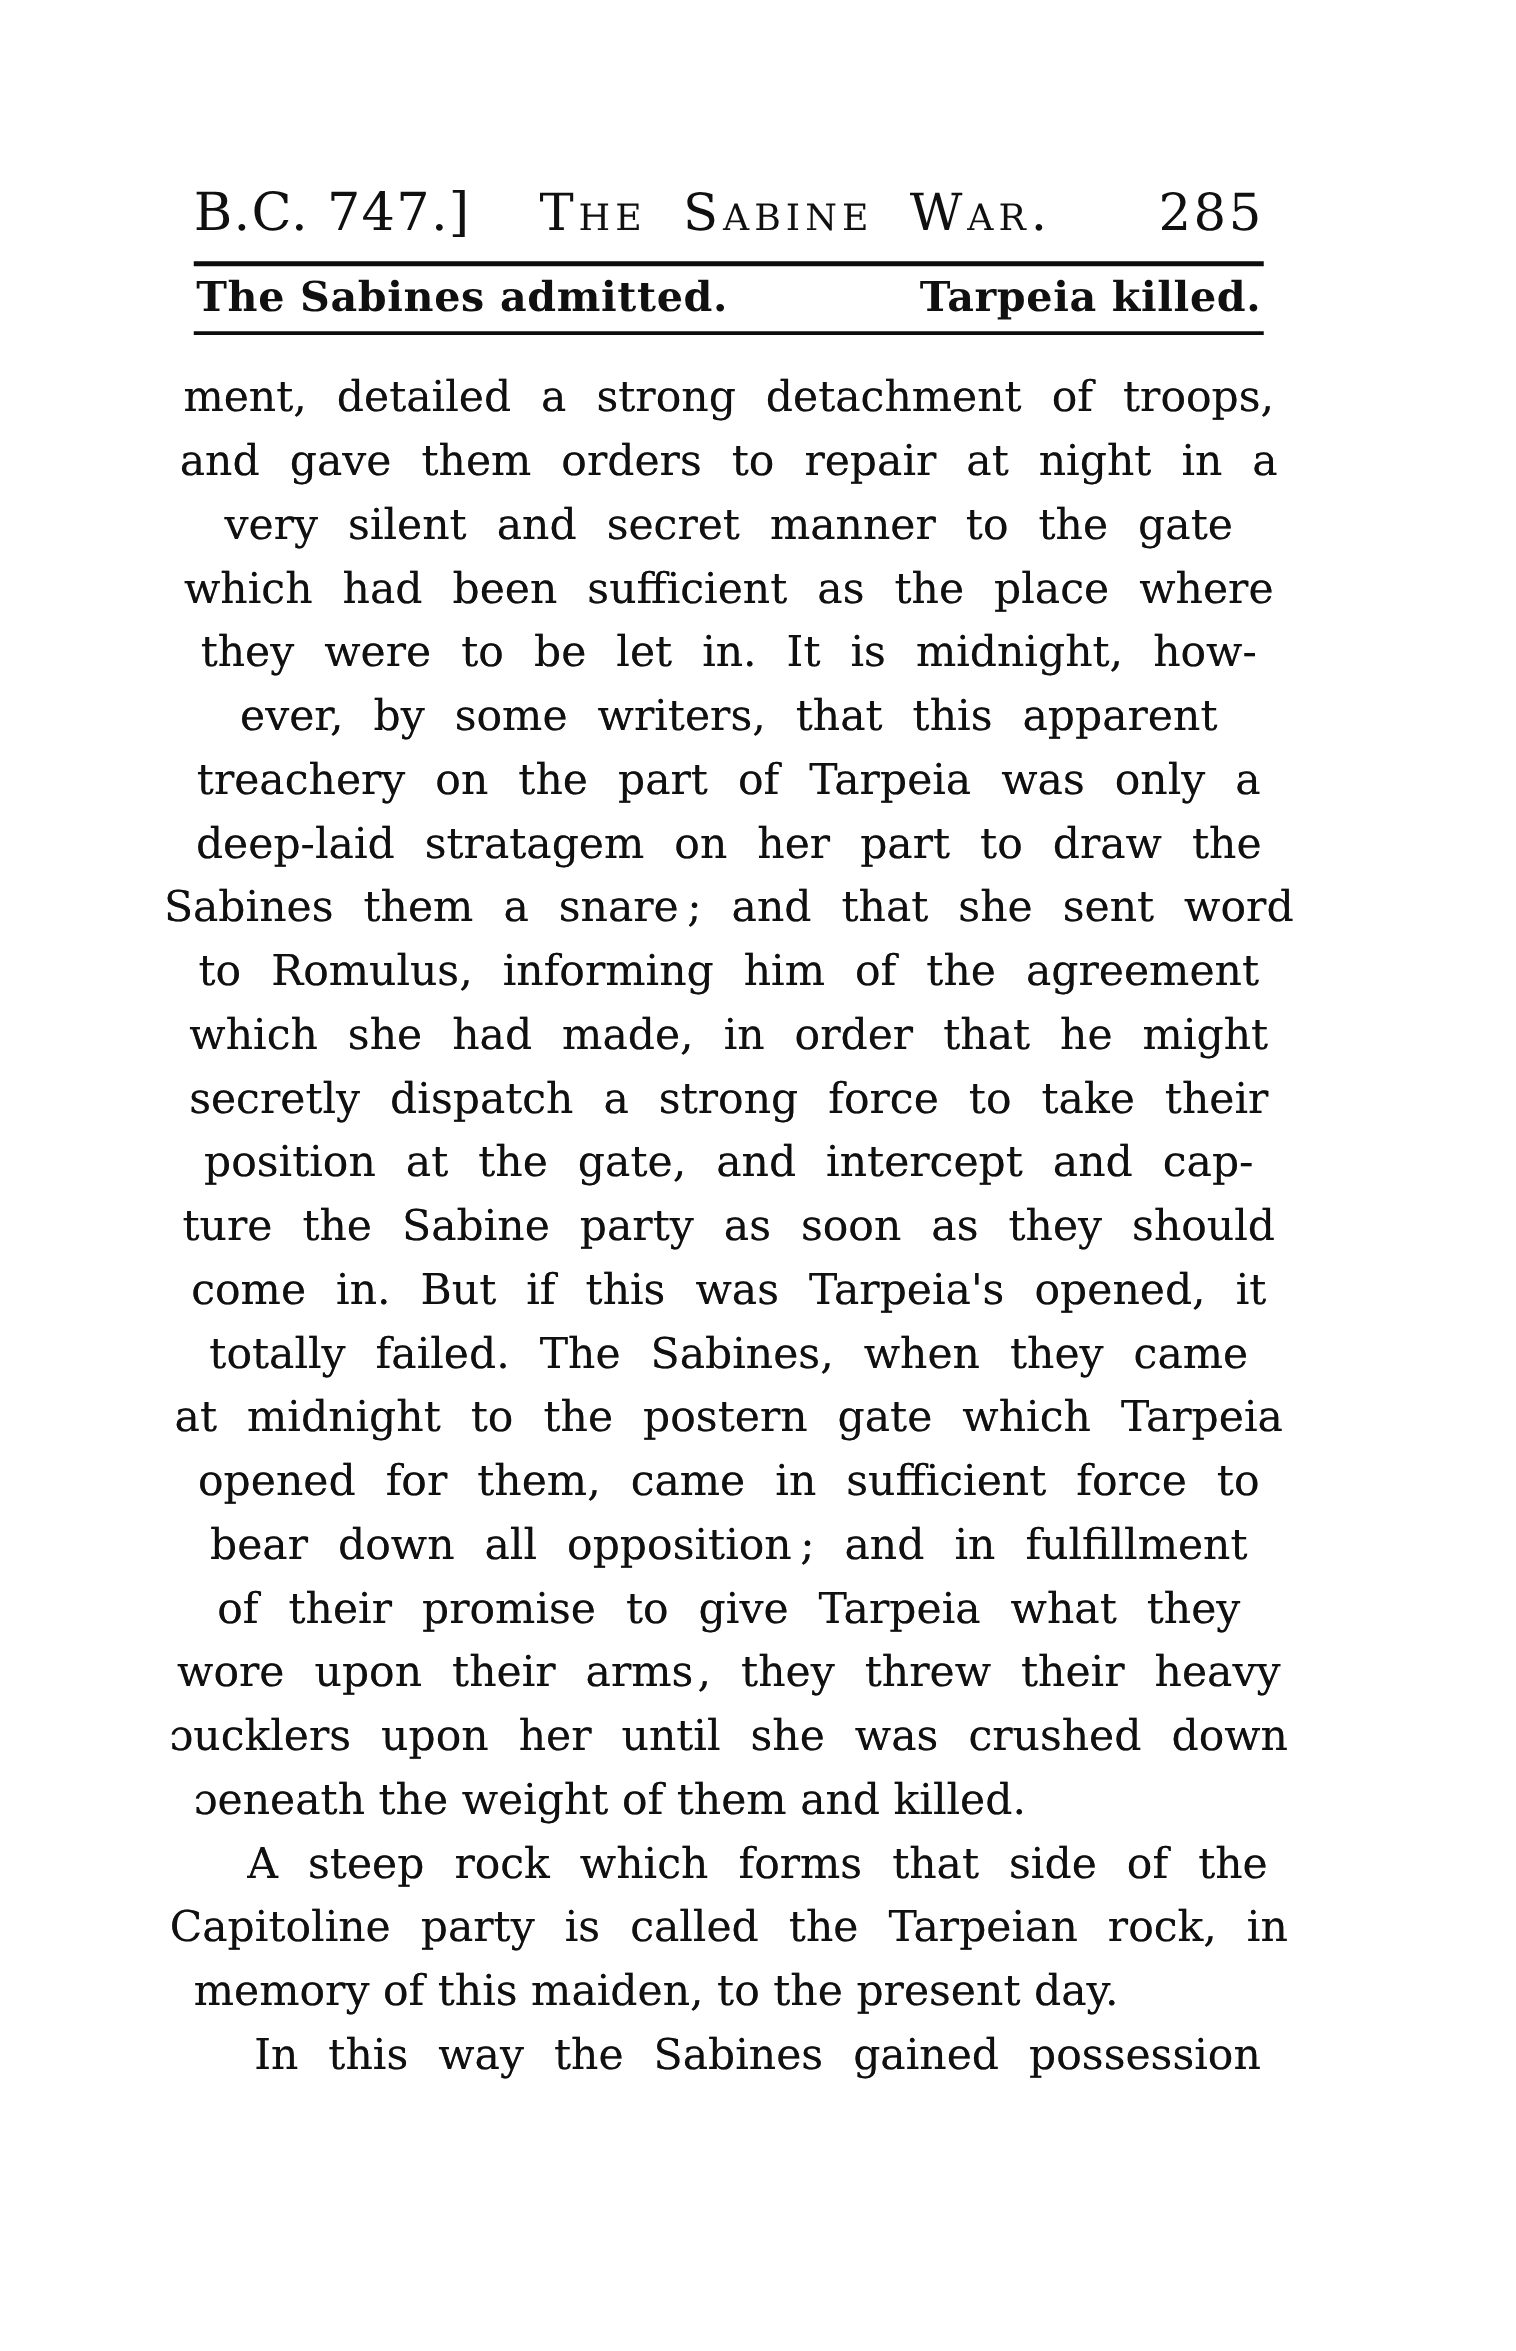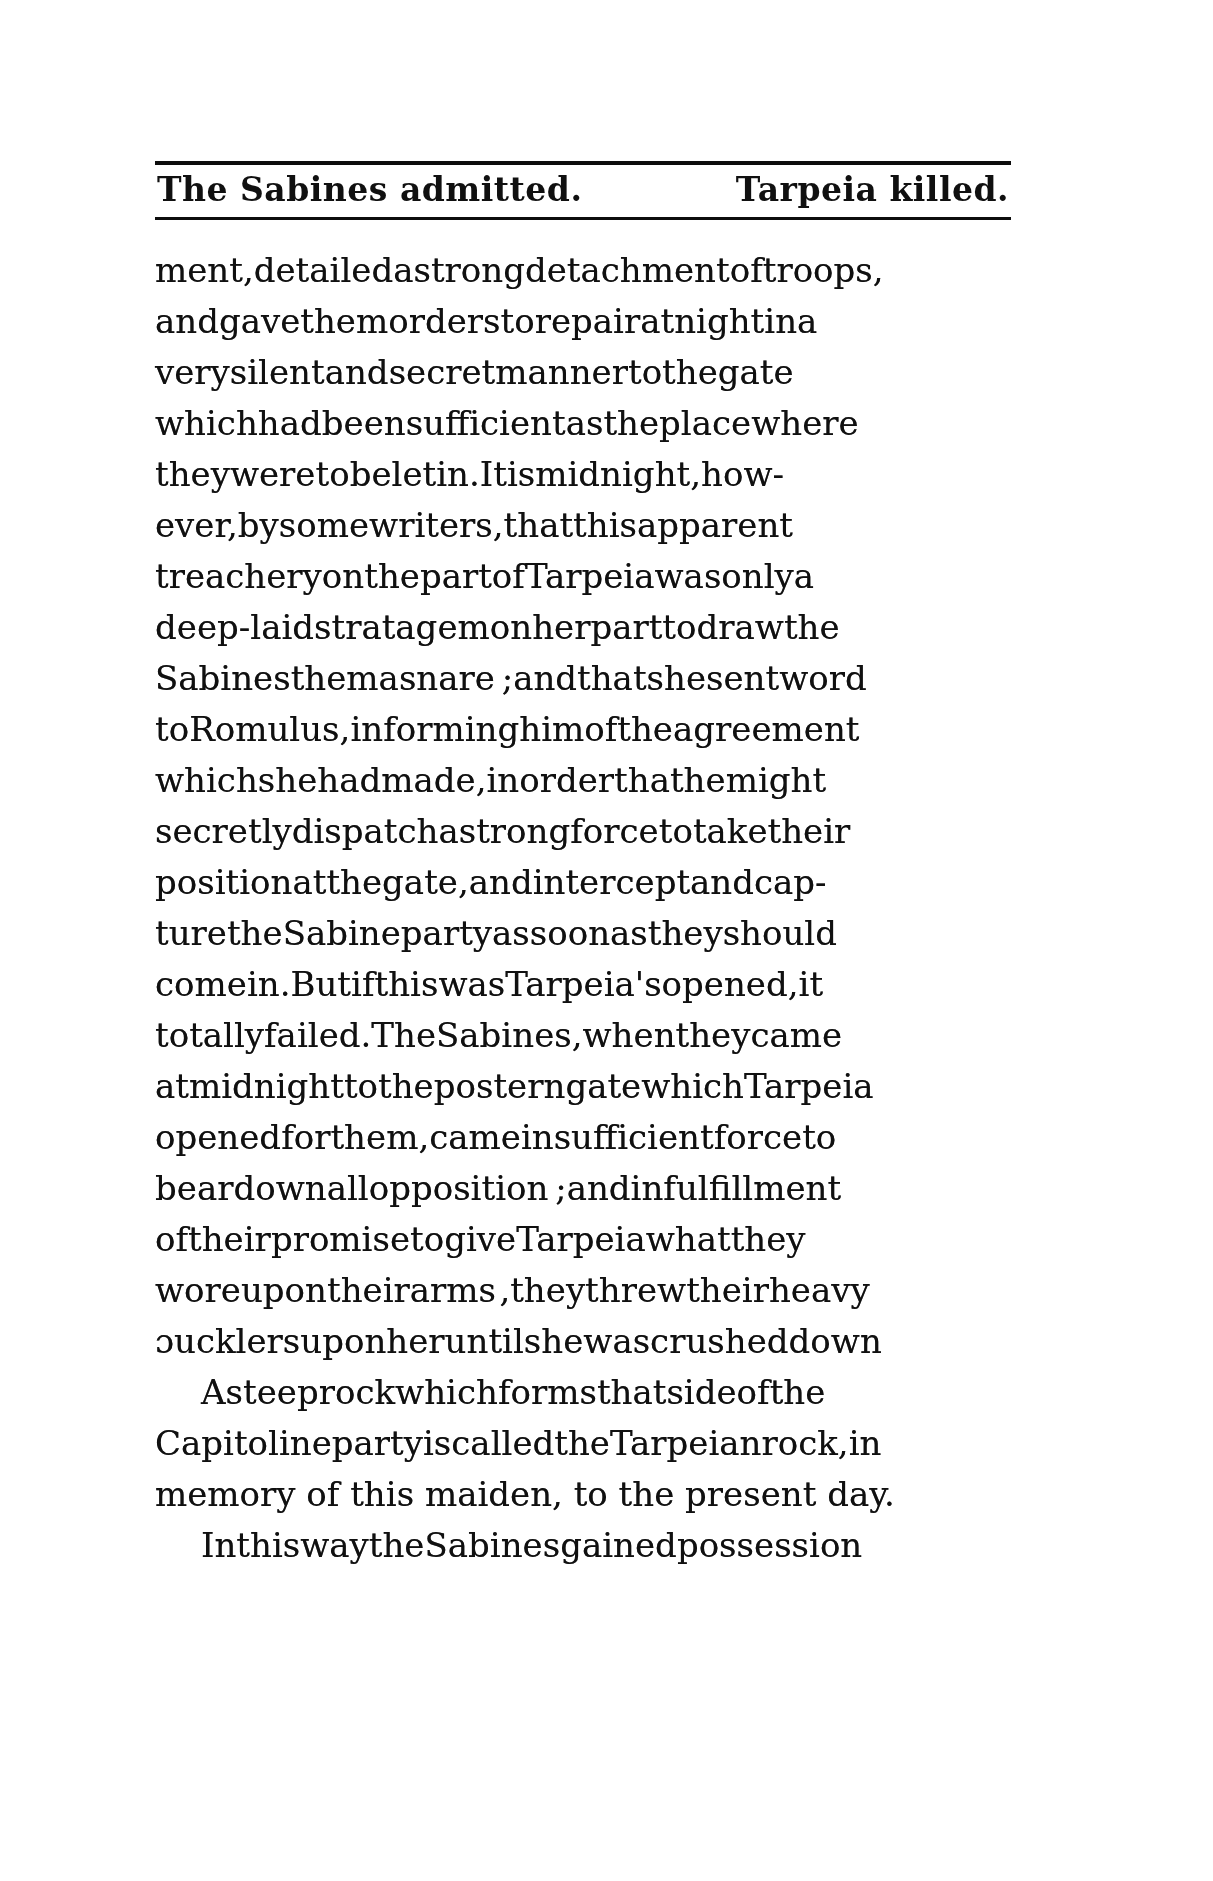--- a/index.html
+++ b/index.html
@@ -56,32 +56,38 @@
     font-size:34px;
     text-shadow:0 0 0.5px rgba(0,0,0,0.55);
   }
   .line {
     height:51px;
     line-height:51px;
     white-space:nowrap;
   }
   .line.just {
     display:flex;
-    justify-content:flex-start;
+    justify-content:center;
     align-items:baseline;
+    gap:24px;
   }
   .line.left { display:block; }
   .line.indent { padding-left:46px; }
 </style>
 </head>
 <body>
 
 <div class="page">
   <div class="content">
 
+    <div class="header-row">
+      <span class="hdr-era">B.C. 747.]</span>
+      <span class="hdr-title">The Sabine War.</span>
+      <span class="hdr-num">285</span>
+    </div>
 
     <div class="rule-top"></div>
 
     <div class="subheader-row">
       <span>The Sabines admitted.</span>
       <span>Tarpeia killed.</span>
     </div>
 
     <div class="rule-bottom"></div>
 
@@ -303,20 +309,21 @@
         <div class="line just">
           <span>ɔucklers</span>
           <span>upon</span>
           <span>her</span>
           <span>until</span>
           <span>she</span>
           <span>was</span>
           <span>crushed</span>
           <span>down</span>
         </div>
+        <div class="line left">ɔeneath the weight of them and killed.</div>
         <div class="line just indent">
           <span>A</span>
           <span>steep</span>
           <span>rock</span>
           <span>which</span>
           <span>forms</span>
           <span>that</span>
           <span>side</span>
           <span>of</span>
           <span>the</span>

